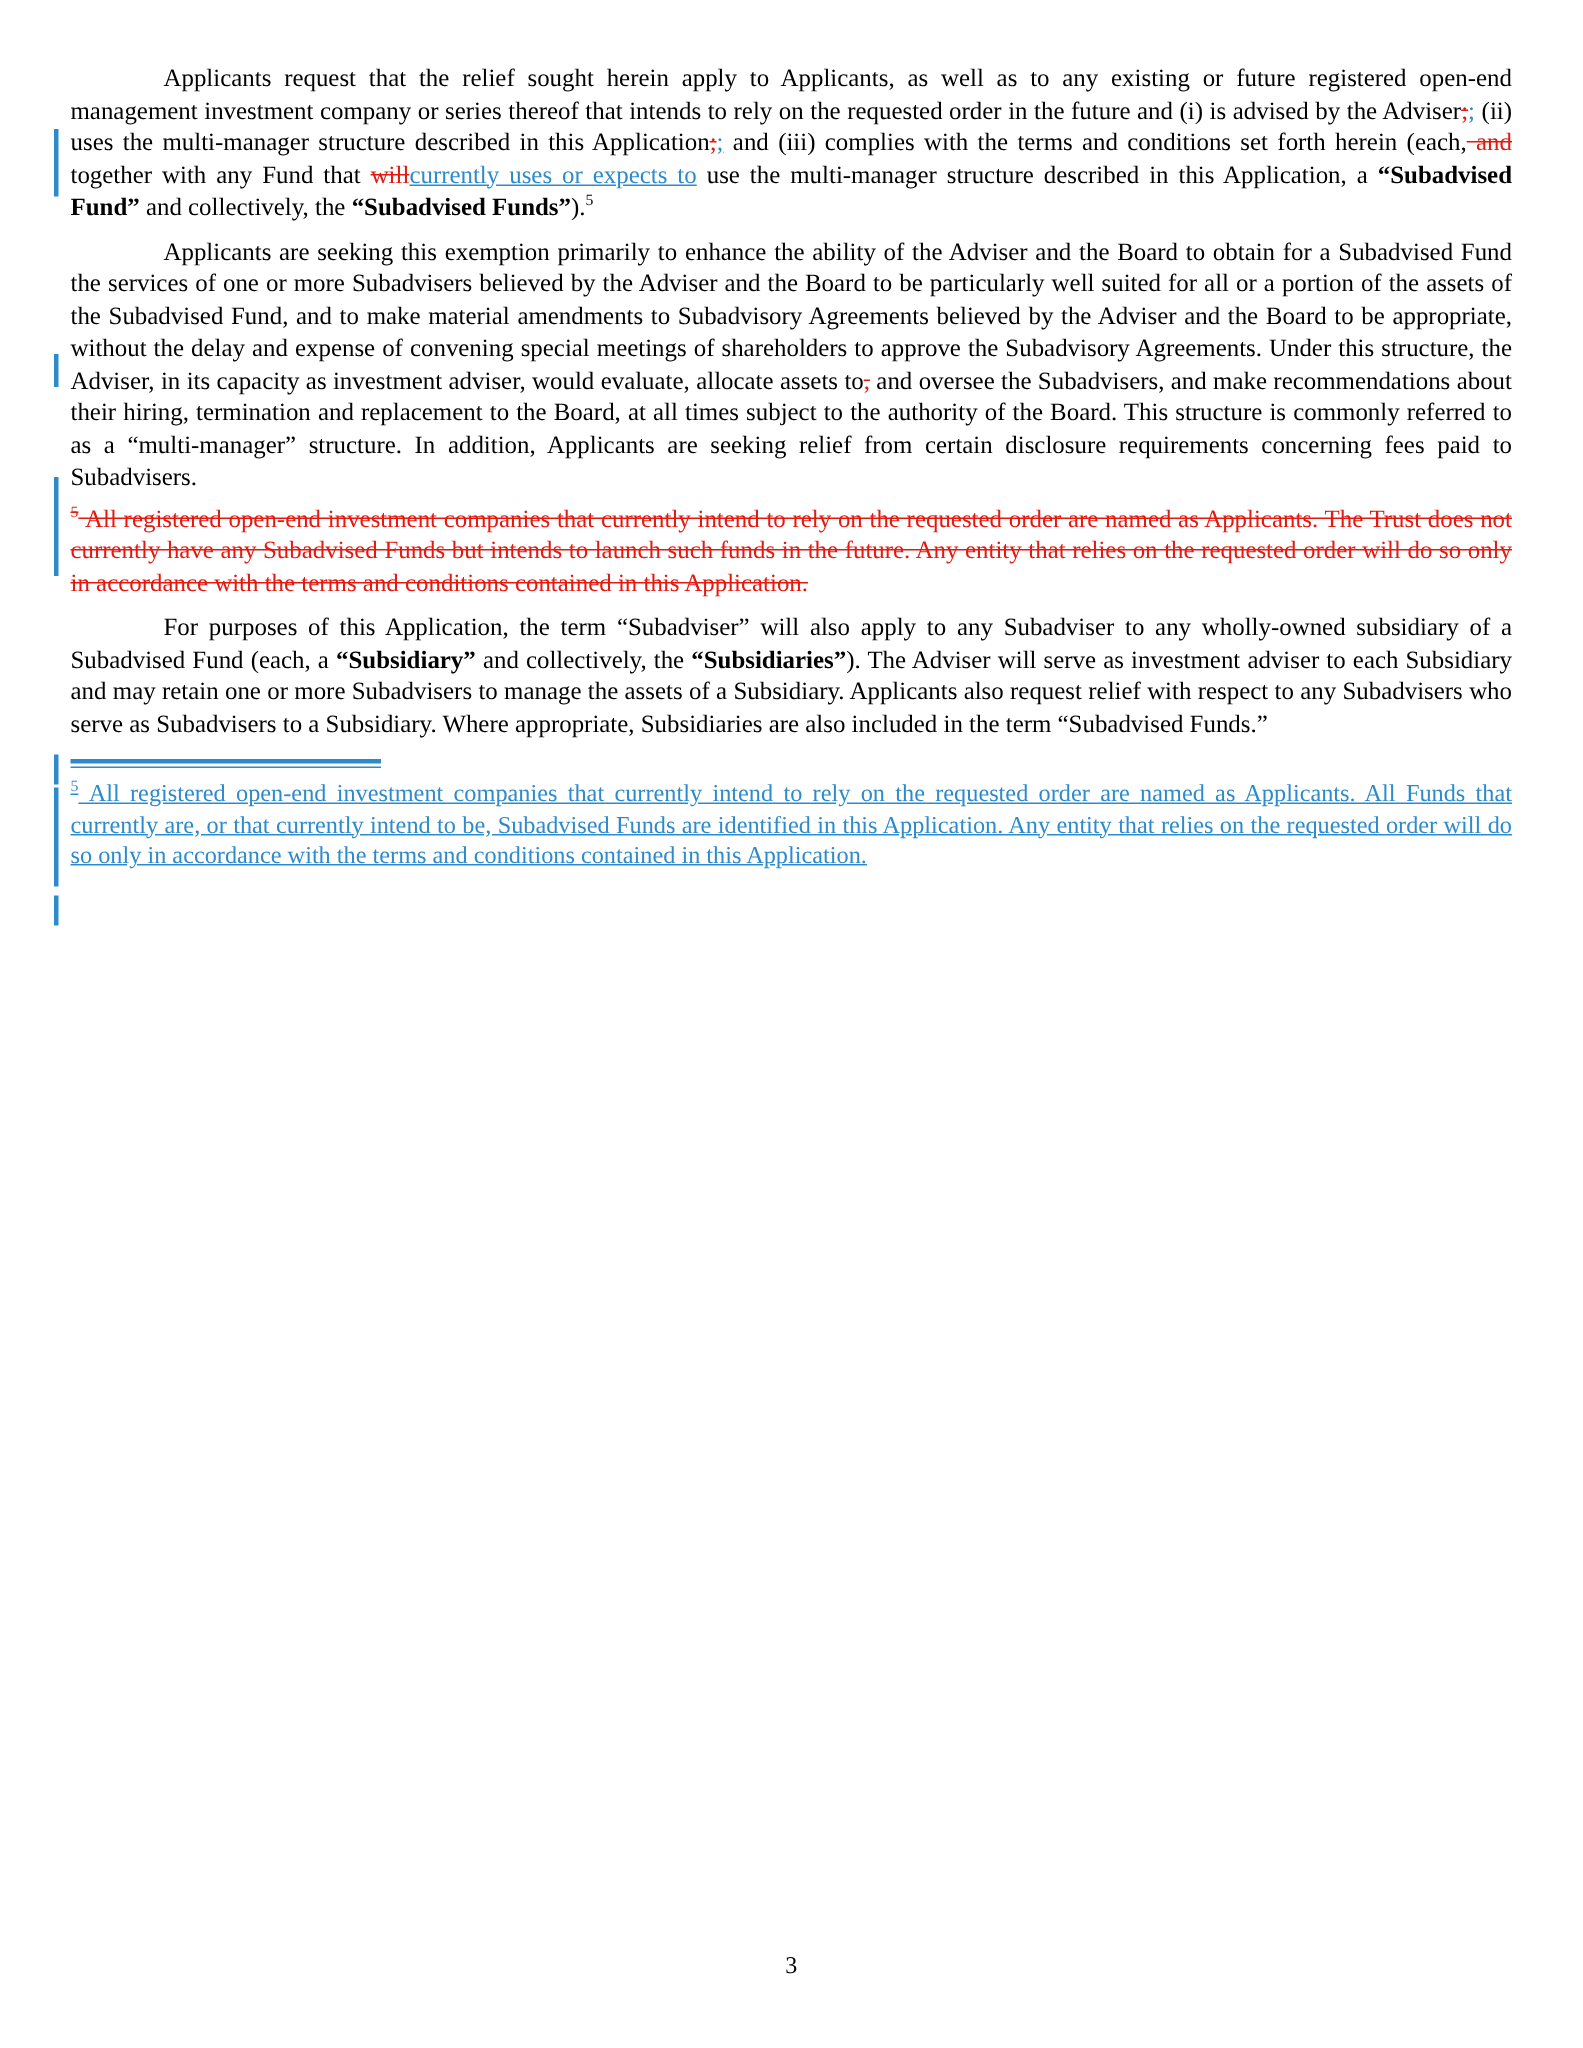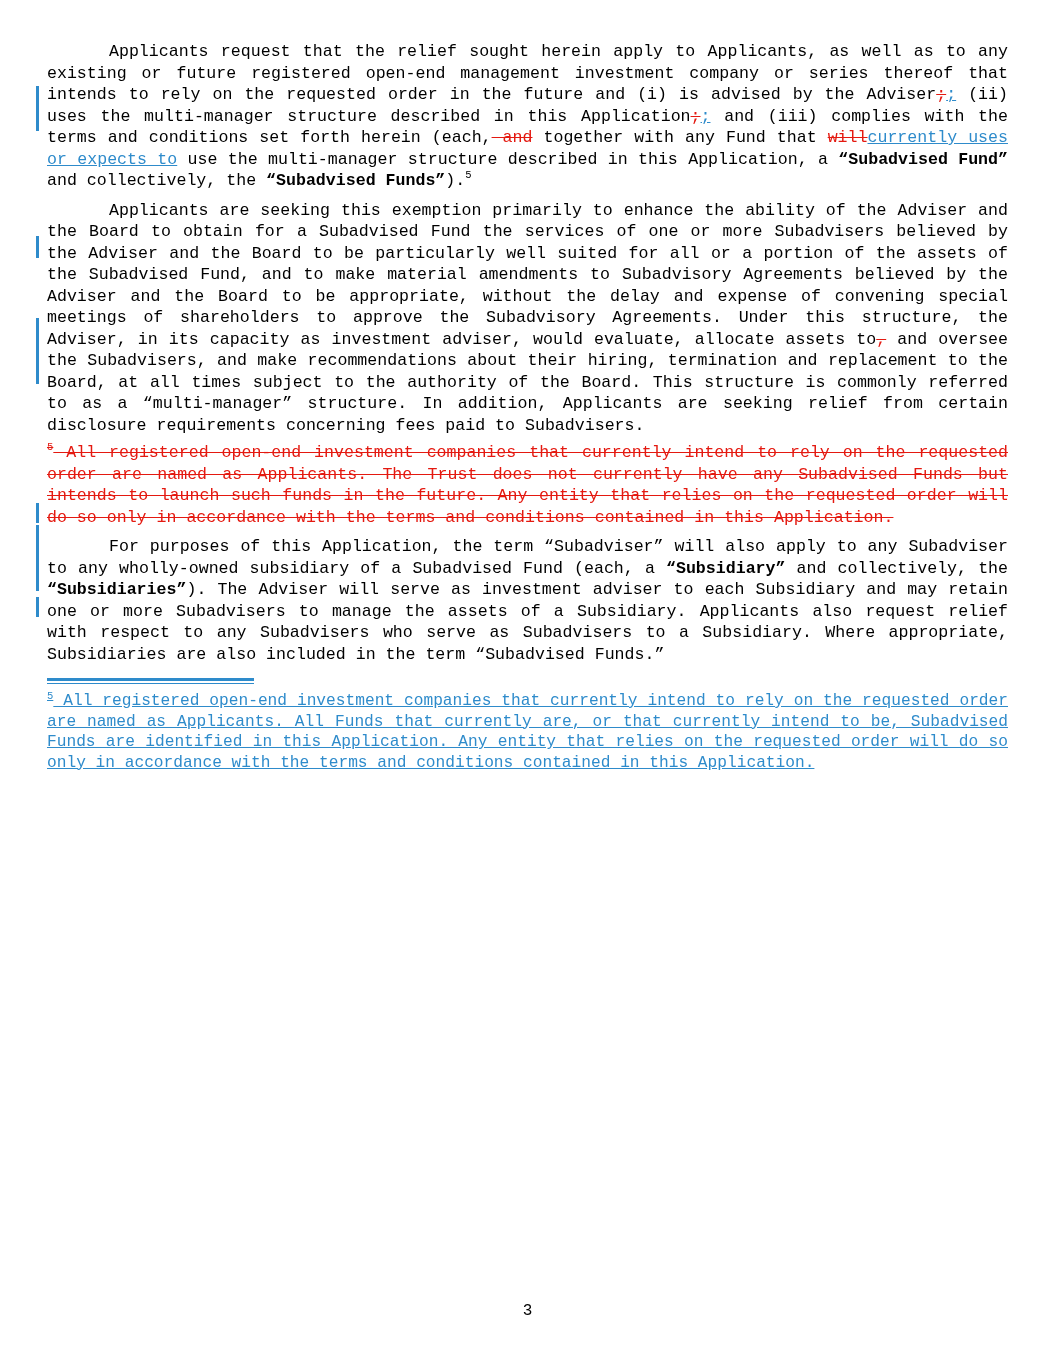--- a/index.html
+++ b/index.html
@@ -1,20 +1,20 @@
 <!DOCTYPE html>
 <html style="--del-red: #e41910; --ins-blue: #2e8bcb;"><head>
 <meta charset="utf-8">
 <style>
   html,body { margin:0; padding:0; background:#ffffff; }
   .page {
     position:relative;
     width:1055px; height:1365px;
     background:#ffffff;
-    font-family:Liberation Mono, monospace;
+    font-family:Liberation Serif, serif;
     color:#000000;
     overflow:hidden;
   }
   .content { position:absolute; left:47px; right:47px; top:41px; }
   .para { margin:0 0 8px 0; font-size:16.6px; line-height:21.5px; text-align:justify; }
   .para.indent { text-indent:62px; }
   .para:last-child { margin-bottom:0; }
   .del { color:var(--del-red,#e41910); text-decoration:line-through; }
   .ins { color:var(--ins-blue,#2e8bcb); text-decoration:underline; }
   .b { font-weight:bold; }

